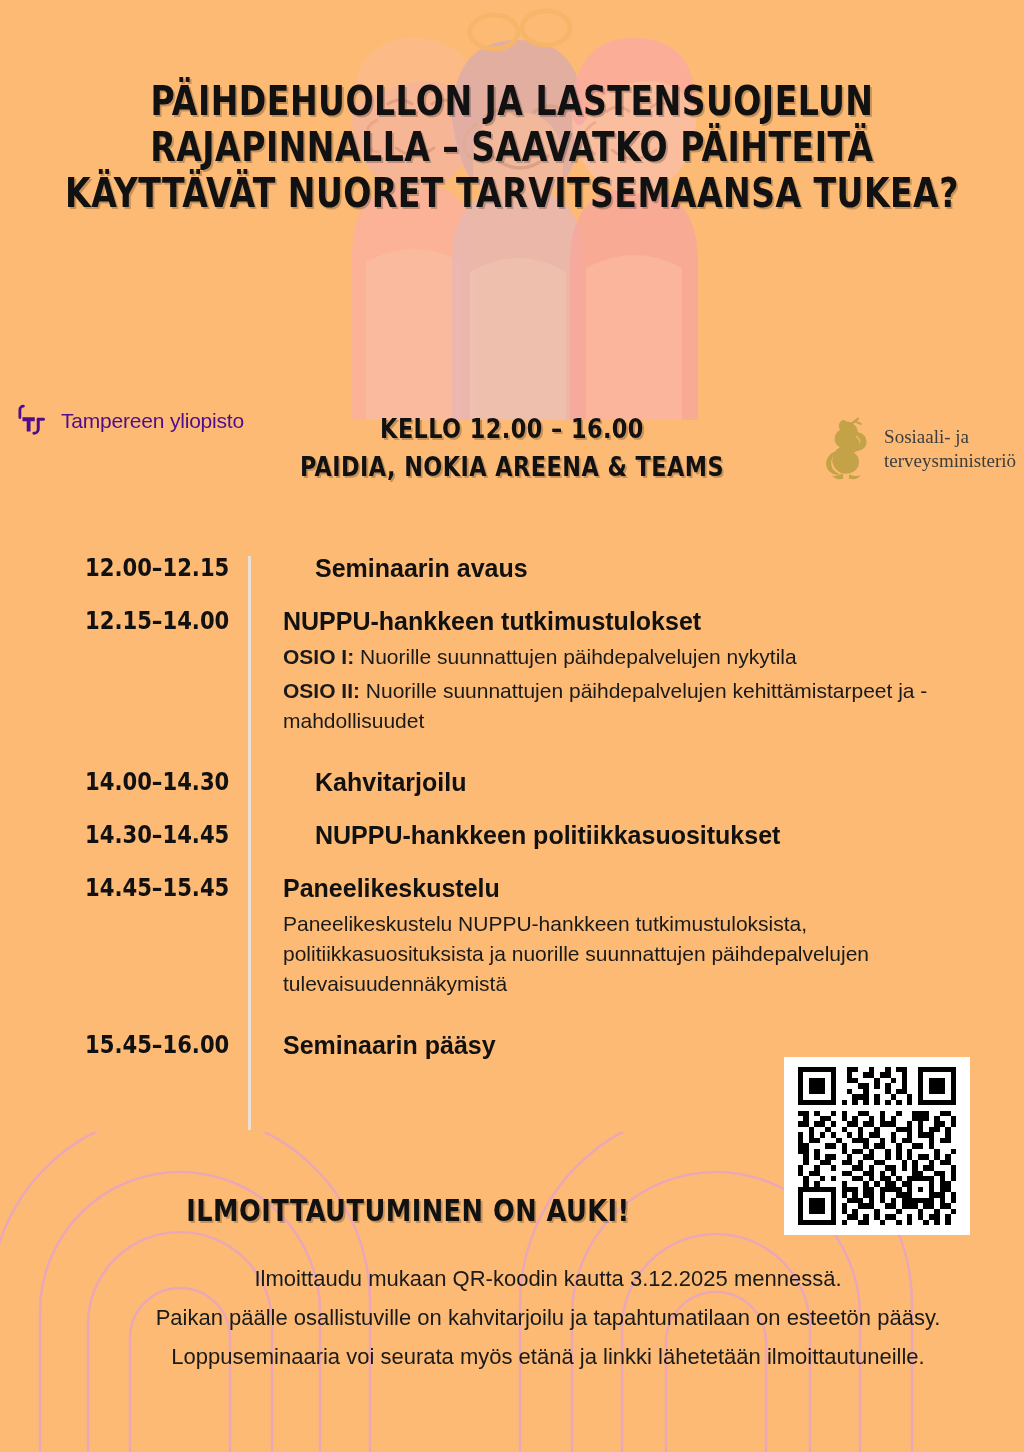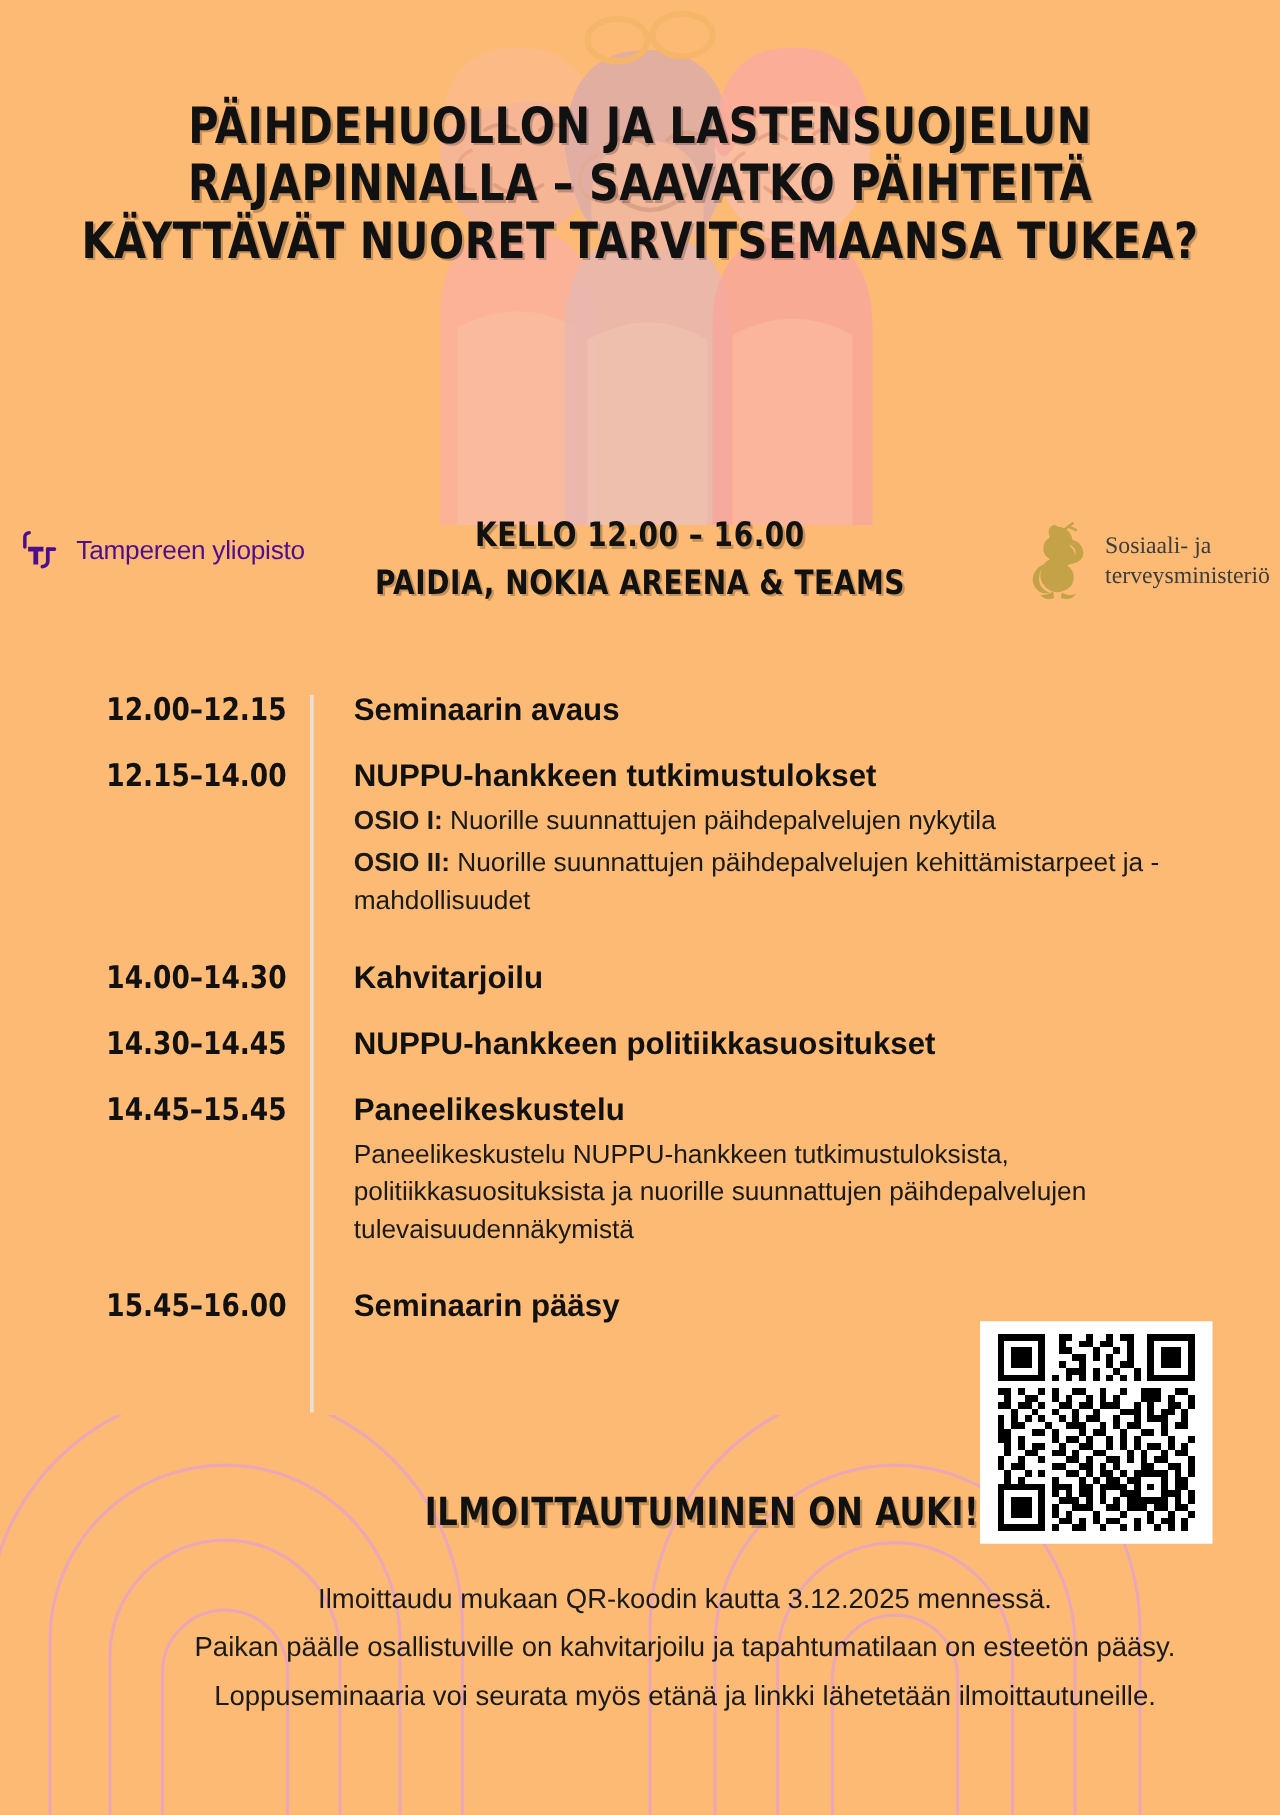--- a/index.html
+++ b/index.html
@@ -93,21 +93,21 @@
   .meta-line {
     font-size: 27px;
     line-height: 38px;
     white-space: nowrap;
   }
 
   
   .logo-tau {
     position: absolute;
     left: 12px;
-    top: 420px;
+    top: 400px;
     display: flex;
     align-items: center;
     gap: 7px;
     z-index: 6;
   }
   .logo-tau .mark { width: 42px; height: 42px; display:block; }
   .logo-tau .wordmark {
     font-family: "Liberation Sans", sans-serif;
     font-size: 21px;
     color: #4e0d8c;
@@ -179,21 +179,21 @@
     color: #111111;
   }
   .row .detail {
     font-size: 21px;
     line-height: 30px;
     color: #1a1a1a;
     margin-top: 4px;
   }
   .row .detail b { font-weight: 700; }
   .row.gap-lg { margin-bottom: 30px; }
-  .row.gap-md { margin-bottom: 20px; }
+  .row.gap-md { margin-bottom: 20px; gap: 32px; }
 
   
   .qr-box {
     position: absolute;
     left: 784px;
     top: 1057px;
     width: 186px;
     height: 178px;
     background: #ffffff;
     padding: 10px;
@@ -201,21 +201,21 @@
     z-index: 6;
   }
   .qr-box svg { display: block; width: 100%; height: 100%; }
 
   
   .cta {
     position: absolute;
     top: 1190px;
     left: 0;
     width: 816px;
-    text-align: right;
+    text-align: center;
     z-index: 5;
   }
   .cta .display { font-size: 31px; line-height: 40px; }
 
   .footnote {
     position: absolute;
     top: 1262px;
     left: 0;
     width: 1024px;
     text-align: center;

